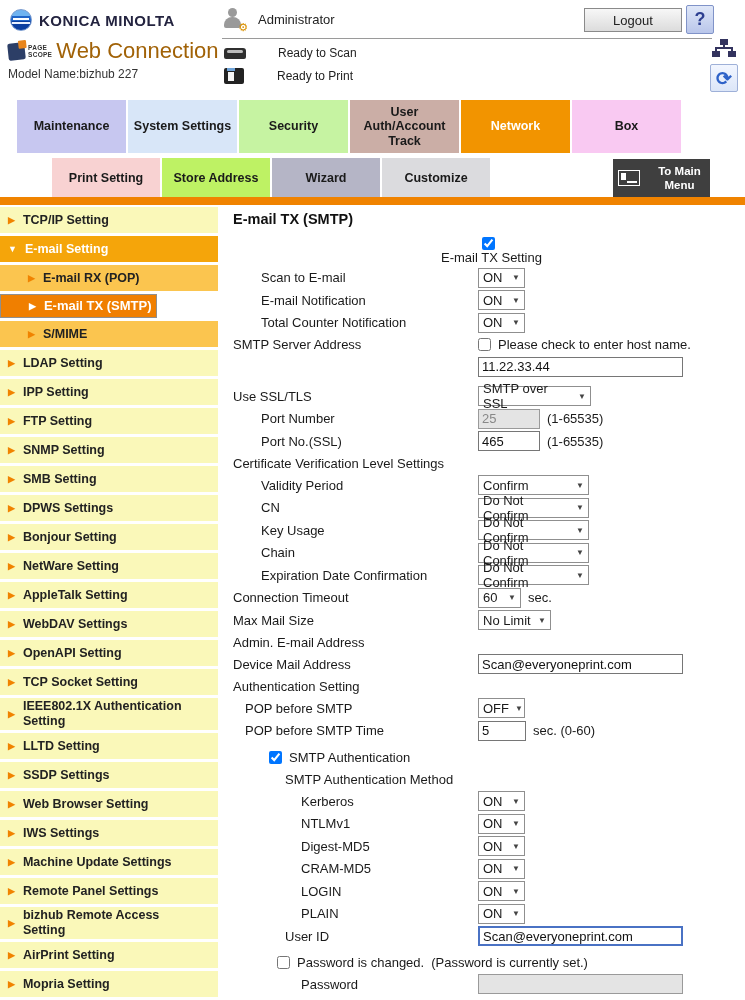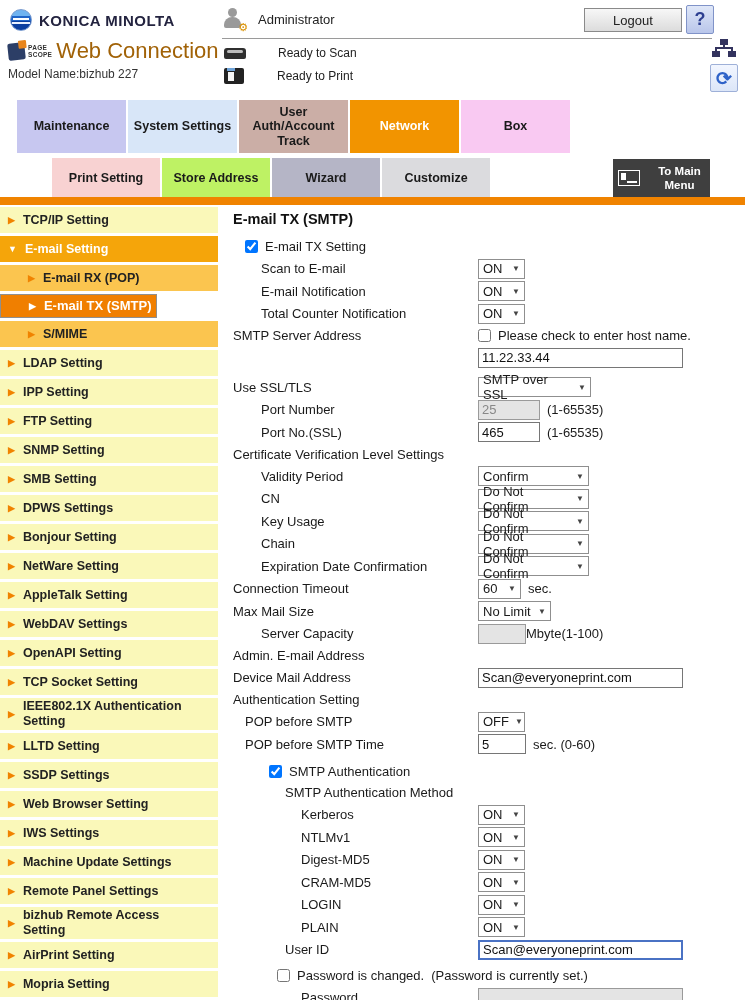--- a/index.html
+++ b/index.html
@@ -72,21 +72,21 @@
   .si.exp{background:#f5a50a;color:#fff;}
   .si.exp .arw{color:#fff;}
   .si.sel{background:#f07f00;color:#fff;}
   .si.sel .arw{color:#fff;}
   
   .content{position:absolute;left:233px;top:211px;width:505px;font-size:13px;}
   .ttl{font-weight:bold;font-size:14.5px;margin-bottom:10px;color:#111;}
   .row{display:flex;align-items:center;min-height:19px;margin-bottom:2.5px;}
   .lbl{flex:none;width:245px;box-sizing:border-box;padding-right:4px;}
   .i1{padding-left:12px;}.i2{padding-left:28px;}.i4{padding-left:52px;}.i5{padding-left:68px;}
-  .cbrow1{padding-left:12px;}.cbrow2{padding-left:36px;}.cbrow3{padding-left:44px;}
+  .cbrow1{padding-left:12px;flex-direction:column;}.cbrow2{padding-left:36px;}.cbrow3{padding-left:44px;}
   .sel{box-sizing:border-box;height:20px;border:1px solid #8f8f8f;background:#fff;
     display:inline-flex;align-items:center;justify-content:space-between;padding:0 4px;font-size:13px;cursor:default;}
   .caret{font-size:8px;color:#444;margin-left:6px;}
   .w-on{width:47px;}.w-60{width:43px;}.w-nolimit{width:73px;}.w-ssl{width:113px;}.w-confirm{width:111px;}
   .txt{box-sizing:border-box;height:20px;border:1px solid #767676;font-size:13px;padding:0 3px;
     font-family:"Liberation Sans",sans-serif;background:#fff;color:#111;}
   .txt.dis{background:#e4e4e4;border-color:#9a9a9a;color:#888;}
   .txt.foc{border:2px solid #4a72c4;}
   .w-lg{width:205px;}.w-port{width:62px;}.w-sm{width:48px;}
   .sfx{margin-left:7px;white-space:nowrap;}
@@ -133,20 +133,21 @@
     <rect x="0" y="12" width="8" height="6" fill="#33335e"></rect>
     <rect x="16" y="12" width="8" height="6" fill="#33335e"></rect>
     <path d="M12 6 v3 M4 12 v-3 h16 v3" stroke="#33335e" stroke-width="2" fill="none"></path>
   </svg>
   <div class="refresh-btn">⟳</div>
 </div>
 
 <div class="tabs">
   <div class="tab t-maint">Maintenance</div>
   <div class="tab t-sys">System Settings</div>
+  <div class="tab t-sec">Security</div>
   <div class="tab t-user">User Auth/Account Track</div>
   <div class="tab t-net">Network</div>
   <div class="tab t-box">Box</div>
 </div>
 
 <div class="subtabs">
   <div class="stab s-print">Print Setting</div>
   <div class="stab s-store">Store Address</div>
   <div class="stab s-wiz">Wizard</div>
   <div class="stab s-cust">Customize</div>
@@ -371,25 +372,20 @@
     <span class="sfx">sec.</span>
   </div>
   <div class="row">
     <span class="lbl">Max Mail Size</span>
     <span class="sel w-nolimit">
         <span>No Limit</span>
         <span class="caret">▼</span>
       </span>
   </div>
   <div class="row">
-    <span class="lbl i2">Server Capacity</span>
-    <input type="text" class="txt dis w-sm" disabled="" value="" style="">
-    <span>Mbyte(1-100)</span>
-  </div>
-  <div class="row">
     <span class="lbl">Admin. E-mail Address</span>
   </div>
   <div class="row">
     <span class="lbl">Device Mail Address</span>
     <input type="text" class="txt w-lg" value="Scan@everyoneprint.com" style="">
   </div>
   <div class="row">
     <span class="lbl">Authentication Setting</span>
   </div>
   <div class="row">

